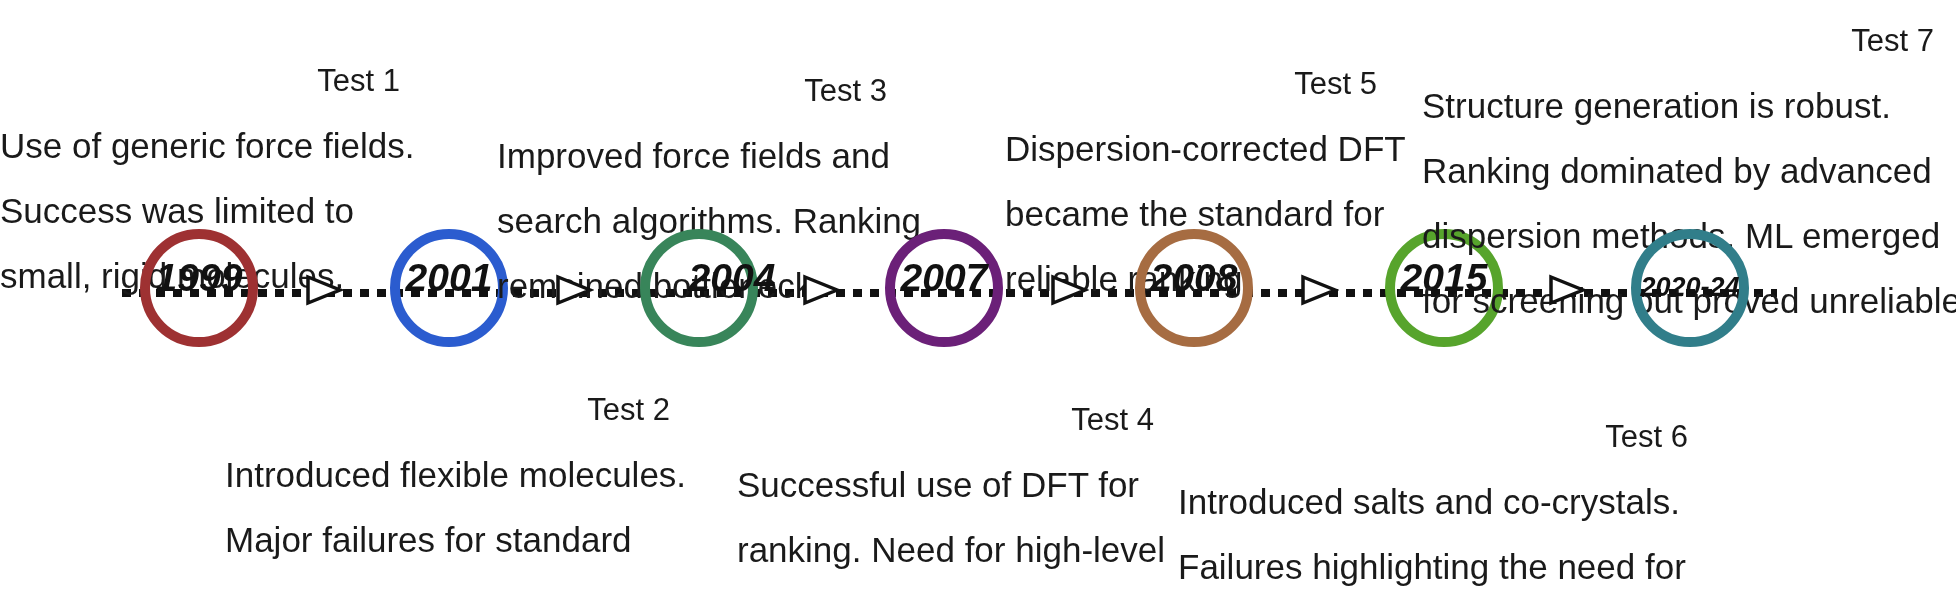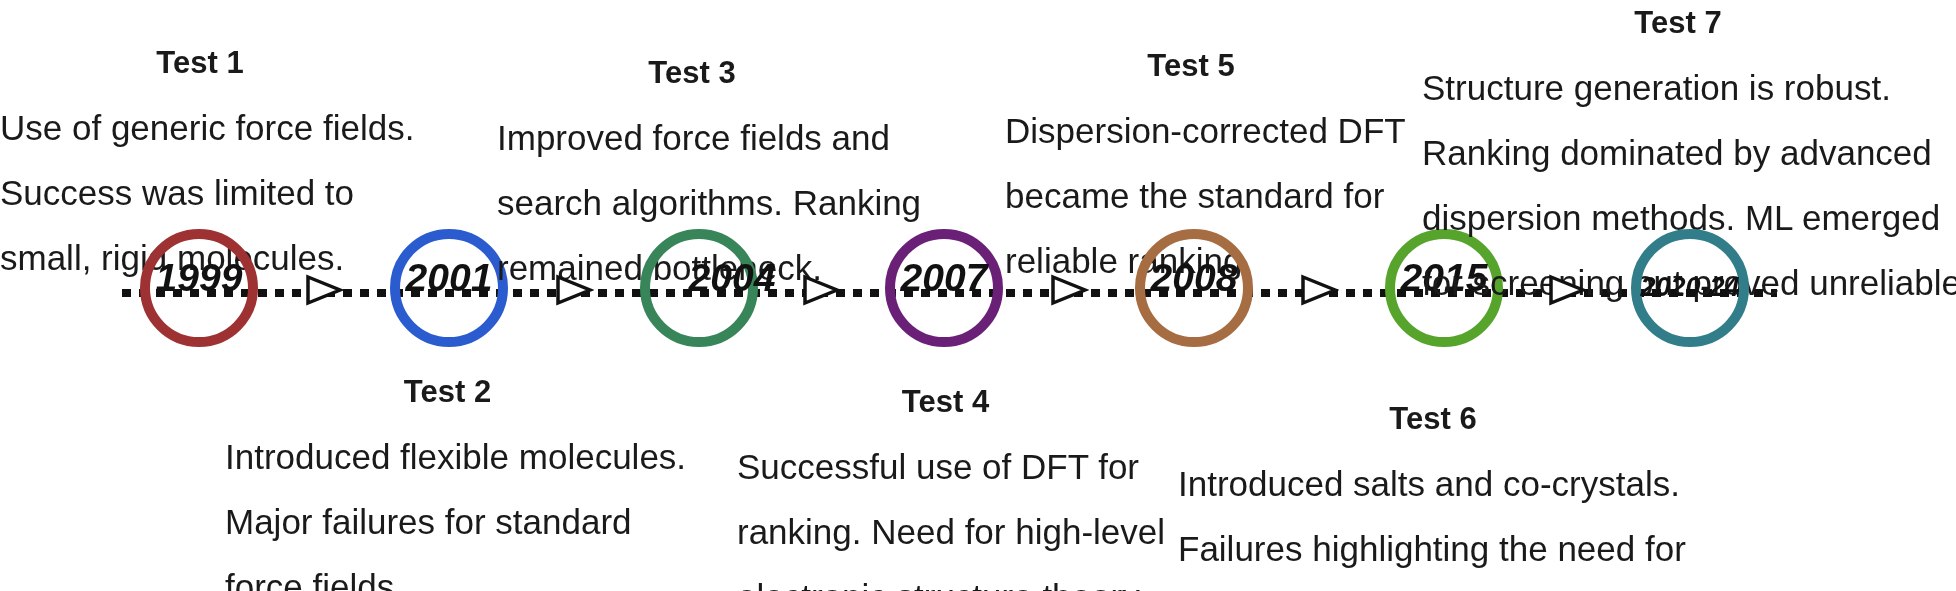--- a/index.html
+++ b/index.html
@@ -44,25 +44,26 @@
     font-size: 39px;
     line-height: 39px;
     color: #111;
     font-style: italic;
   }
   .year.small { font-size: 27px; top: 268px; }
 
   
   .label { position: absolute; }
   .test-title {
-    font-weight: bold;
+    font-weight: normal;
     font-size: 31px;
     line-height: 42px;
-    text-align: center;
+    text-align: right;
     white-space: pre;
+    margin-top: 18px;
   }
   .test-desc {
     font-size: 35px;
     line-height: 65px;
     white-space: pre;
     margin-top: 11px;
   }
 
   
   .e1 .label { left: 0px;    top: 42px;  width: 400px; }

